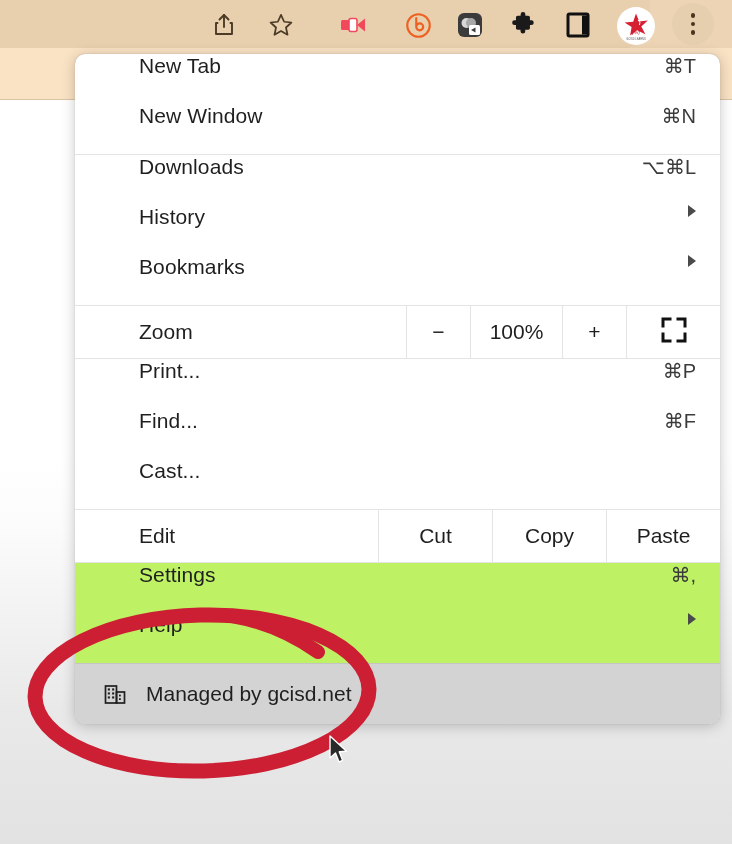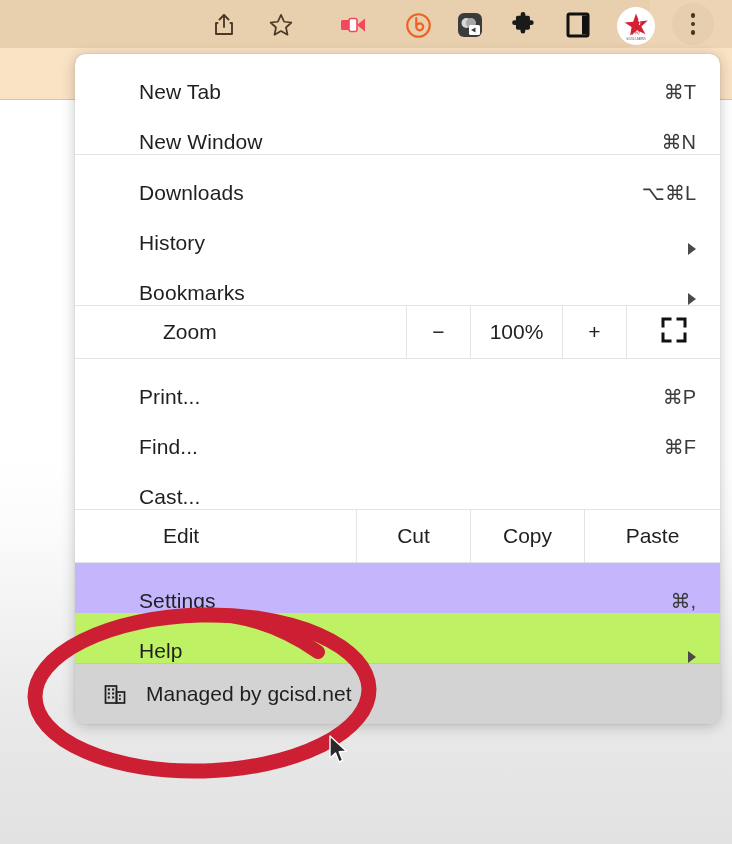--- a/index.html
+++ b/index.html
@@ -116,21 +116,21 @@
     color: #1f1f1f;
   }
   .menu-section { }
   .menu-section + .menu-section {
     border-top: 1px solid #e4e4e4;
   }
 
   .menu-row {
     height: 50px;
     display: flex;
-    align-items: flex-end;
+    align-items: flex-start;
     padding: 0 24px 0 64px;
     box-sizing: border-box;
     position: relative;
   }
   .menu-row .label {
     flex: 1 1 auto;
     white-space: nowrap;
     letter-spacing: 0.1px;
   }
   .menu-row .accel {
@@ -147,43 +147,43 @@
 
   
   .split-row {
     display: flex;
     height: 52px;
     align-items: stretch;
   }
   .split-row .cell-label {
     display: flex;
     align-items: center;
-    padding-left: 88px;
+    padding-left: 64px;
     box-sizing: border-box;
     flex: 1 1 auto;
   }
   .split-row .cell {
     display: flex;
     align-items: center;
     justify-content: center;
     border-left: 1px solid #e4e4e4;
     box-sizing: border-box;
     font-size: 21px;
     color: #1f1f1f;
   }
   .zoom-minus { width: 64px; font-size: 25px; }
   .zoom-value { width: 92px; font-size: 21px; }
   .zoom-plus  { width: 64px; font-size: 25px; }
   .zoom-full  { width: 94px; }
 
   .cut-cell   { width: 114px; text-align: right; }
   .copy-cell  { width: 114px; }
-  .paste-cell { width: 136px; }
-
-  .row-hover-strong { background: #c4b5fd; gap: 12px; }
+  .paste-cell { width: 114px; }
+
+  .row-hover-strong { background: #bef264; gap: 12px; }
   .row-hover-soft   { background: #bef264; }
 
   .managed-section {
     background: #d3d3d3;
     border-top: 1px solid #c4c4c4;
     height: 60px;
     display: flex;
     align-items: center;
     padding-left: 27px;
   }

